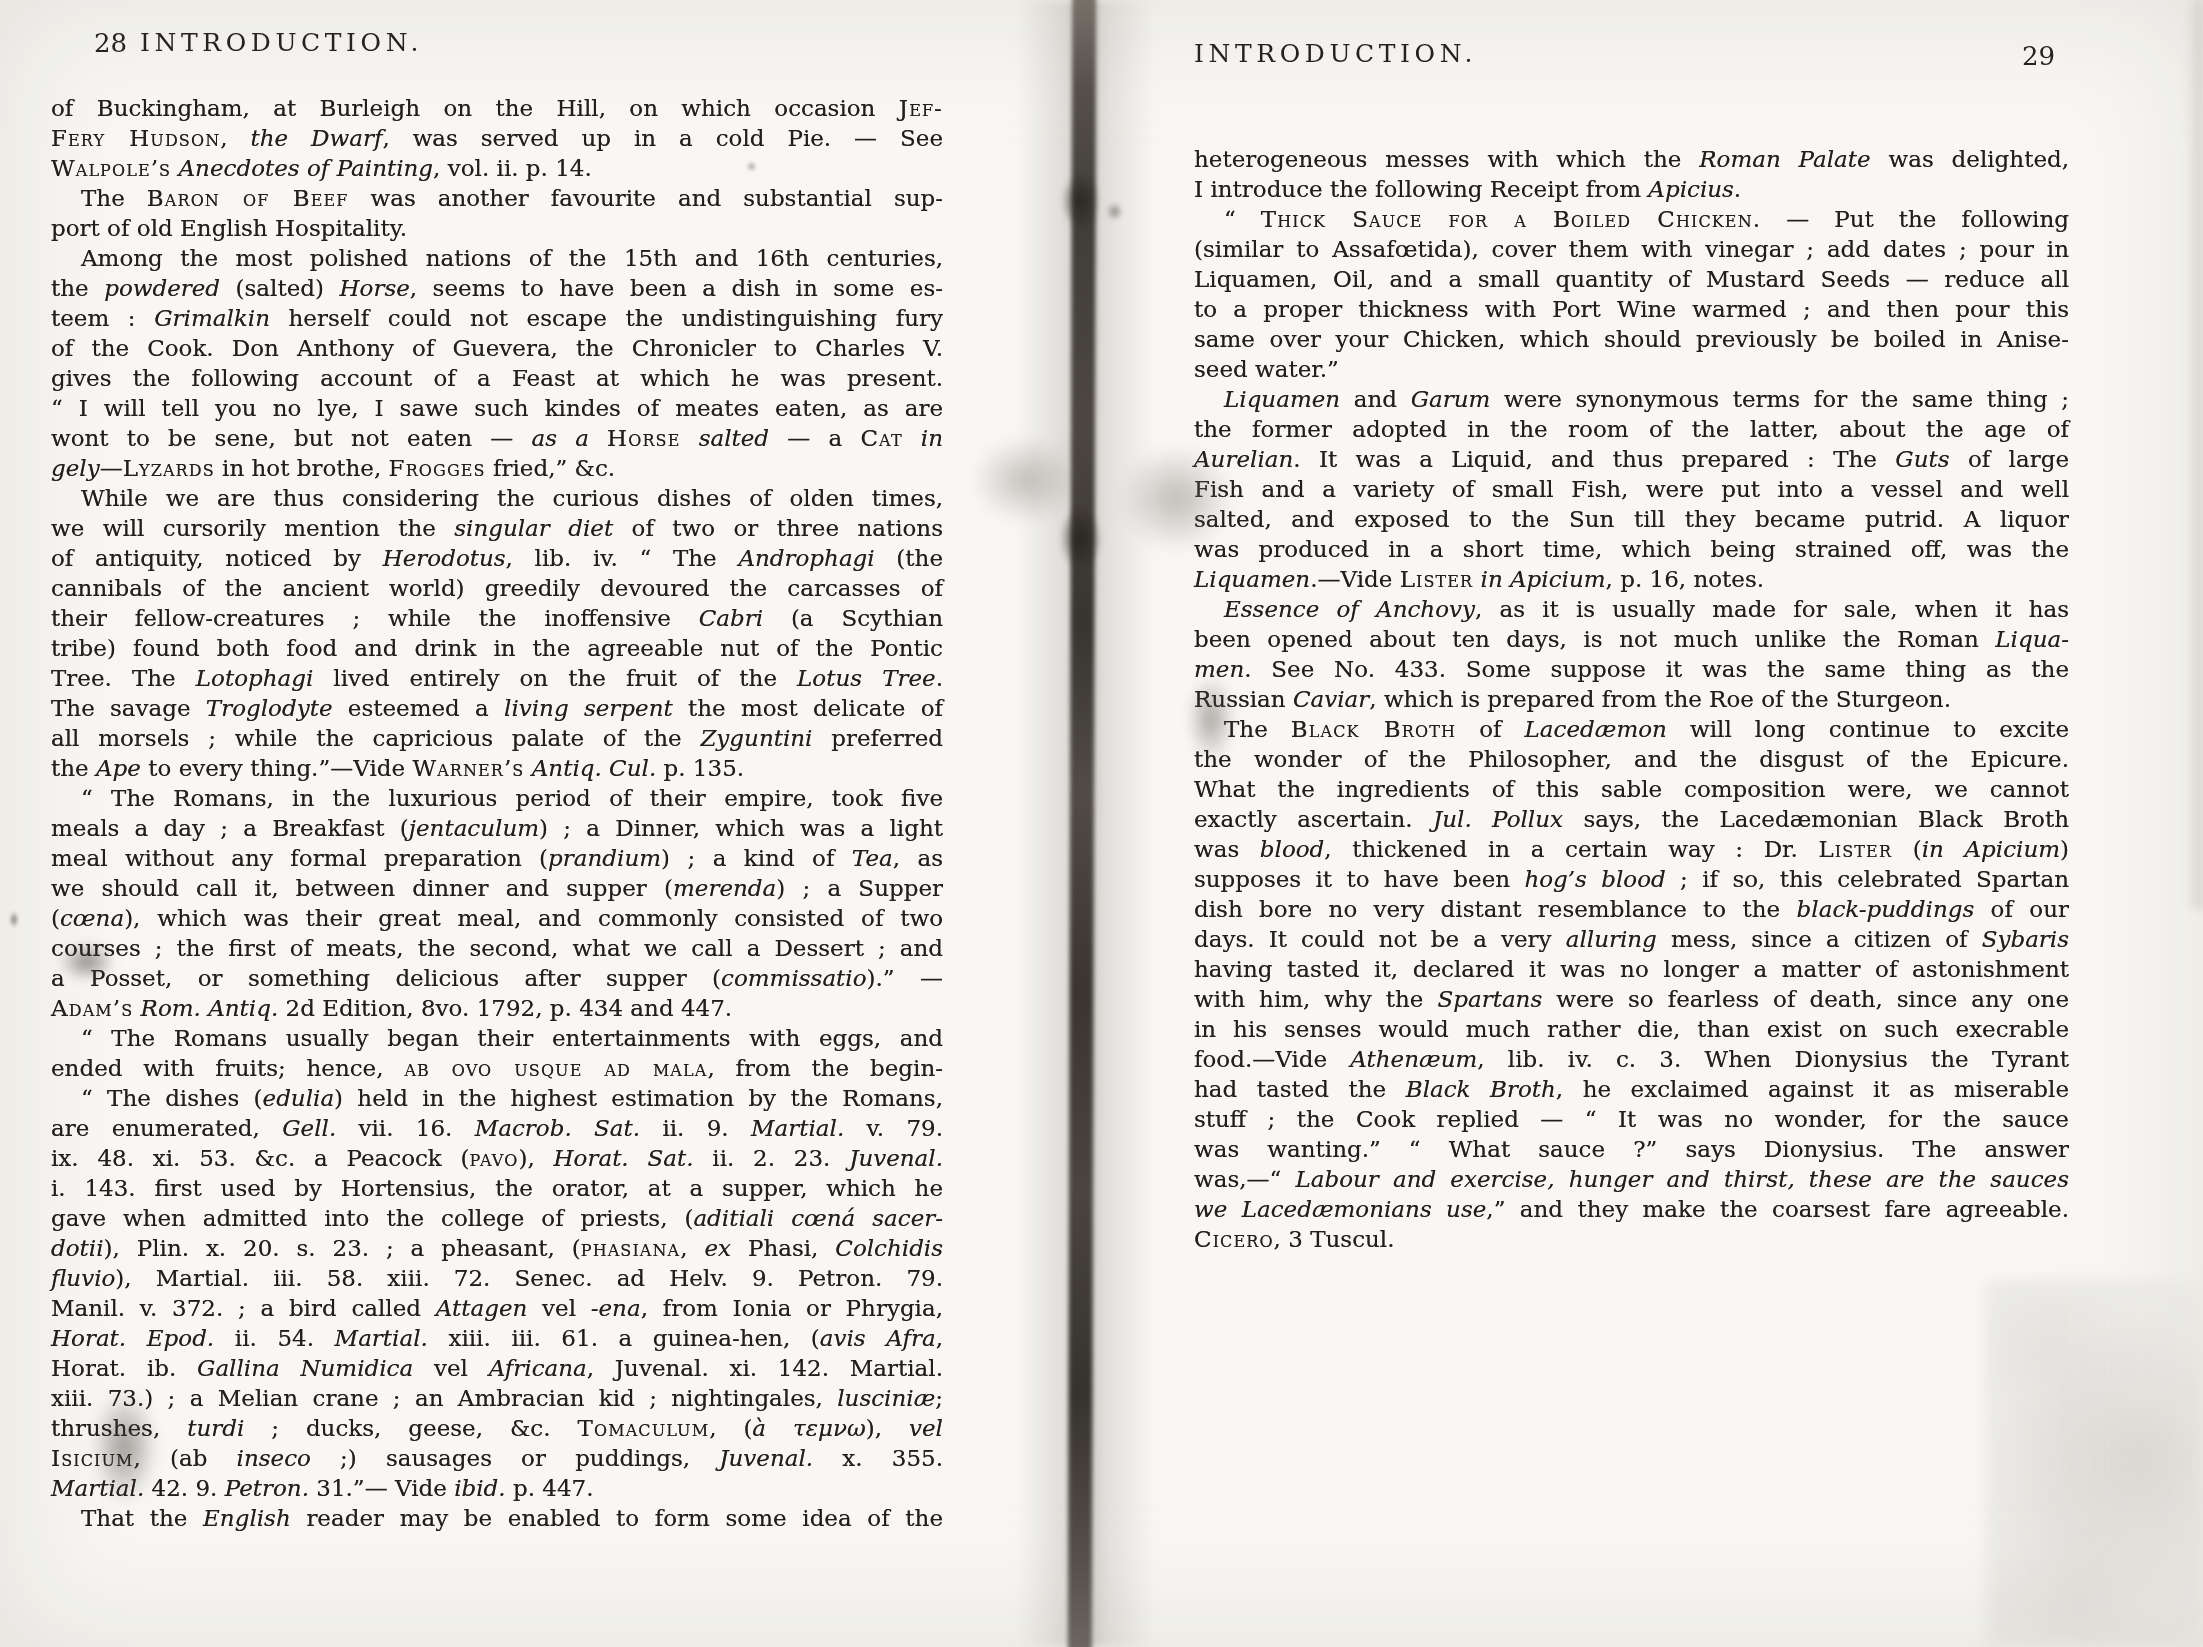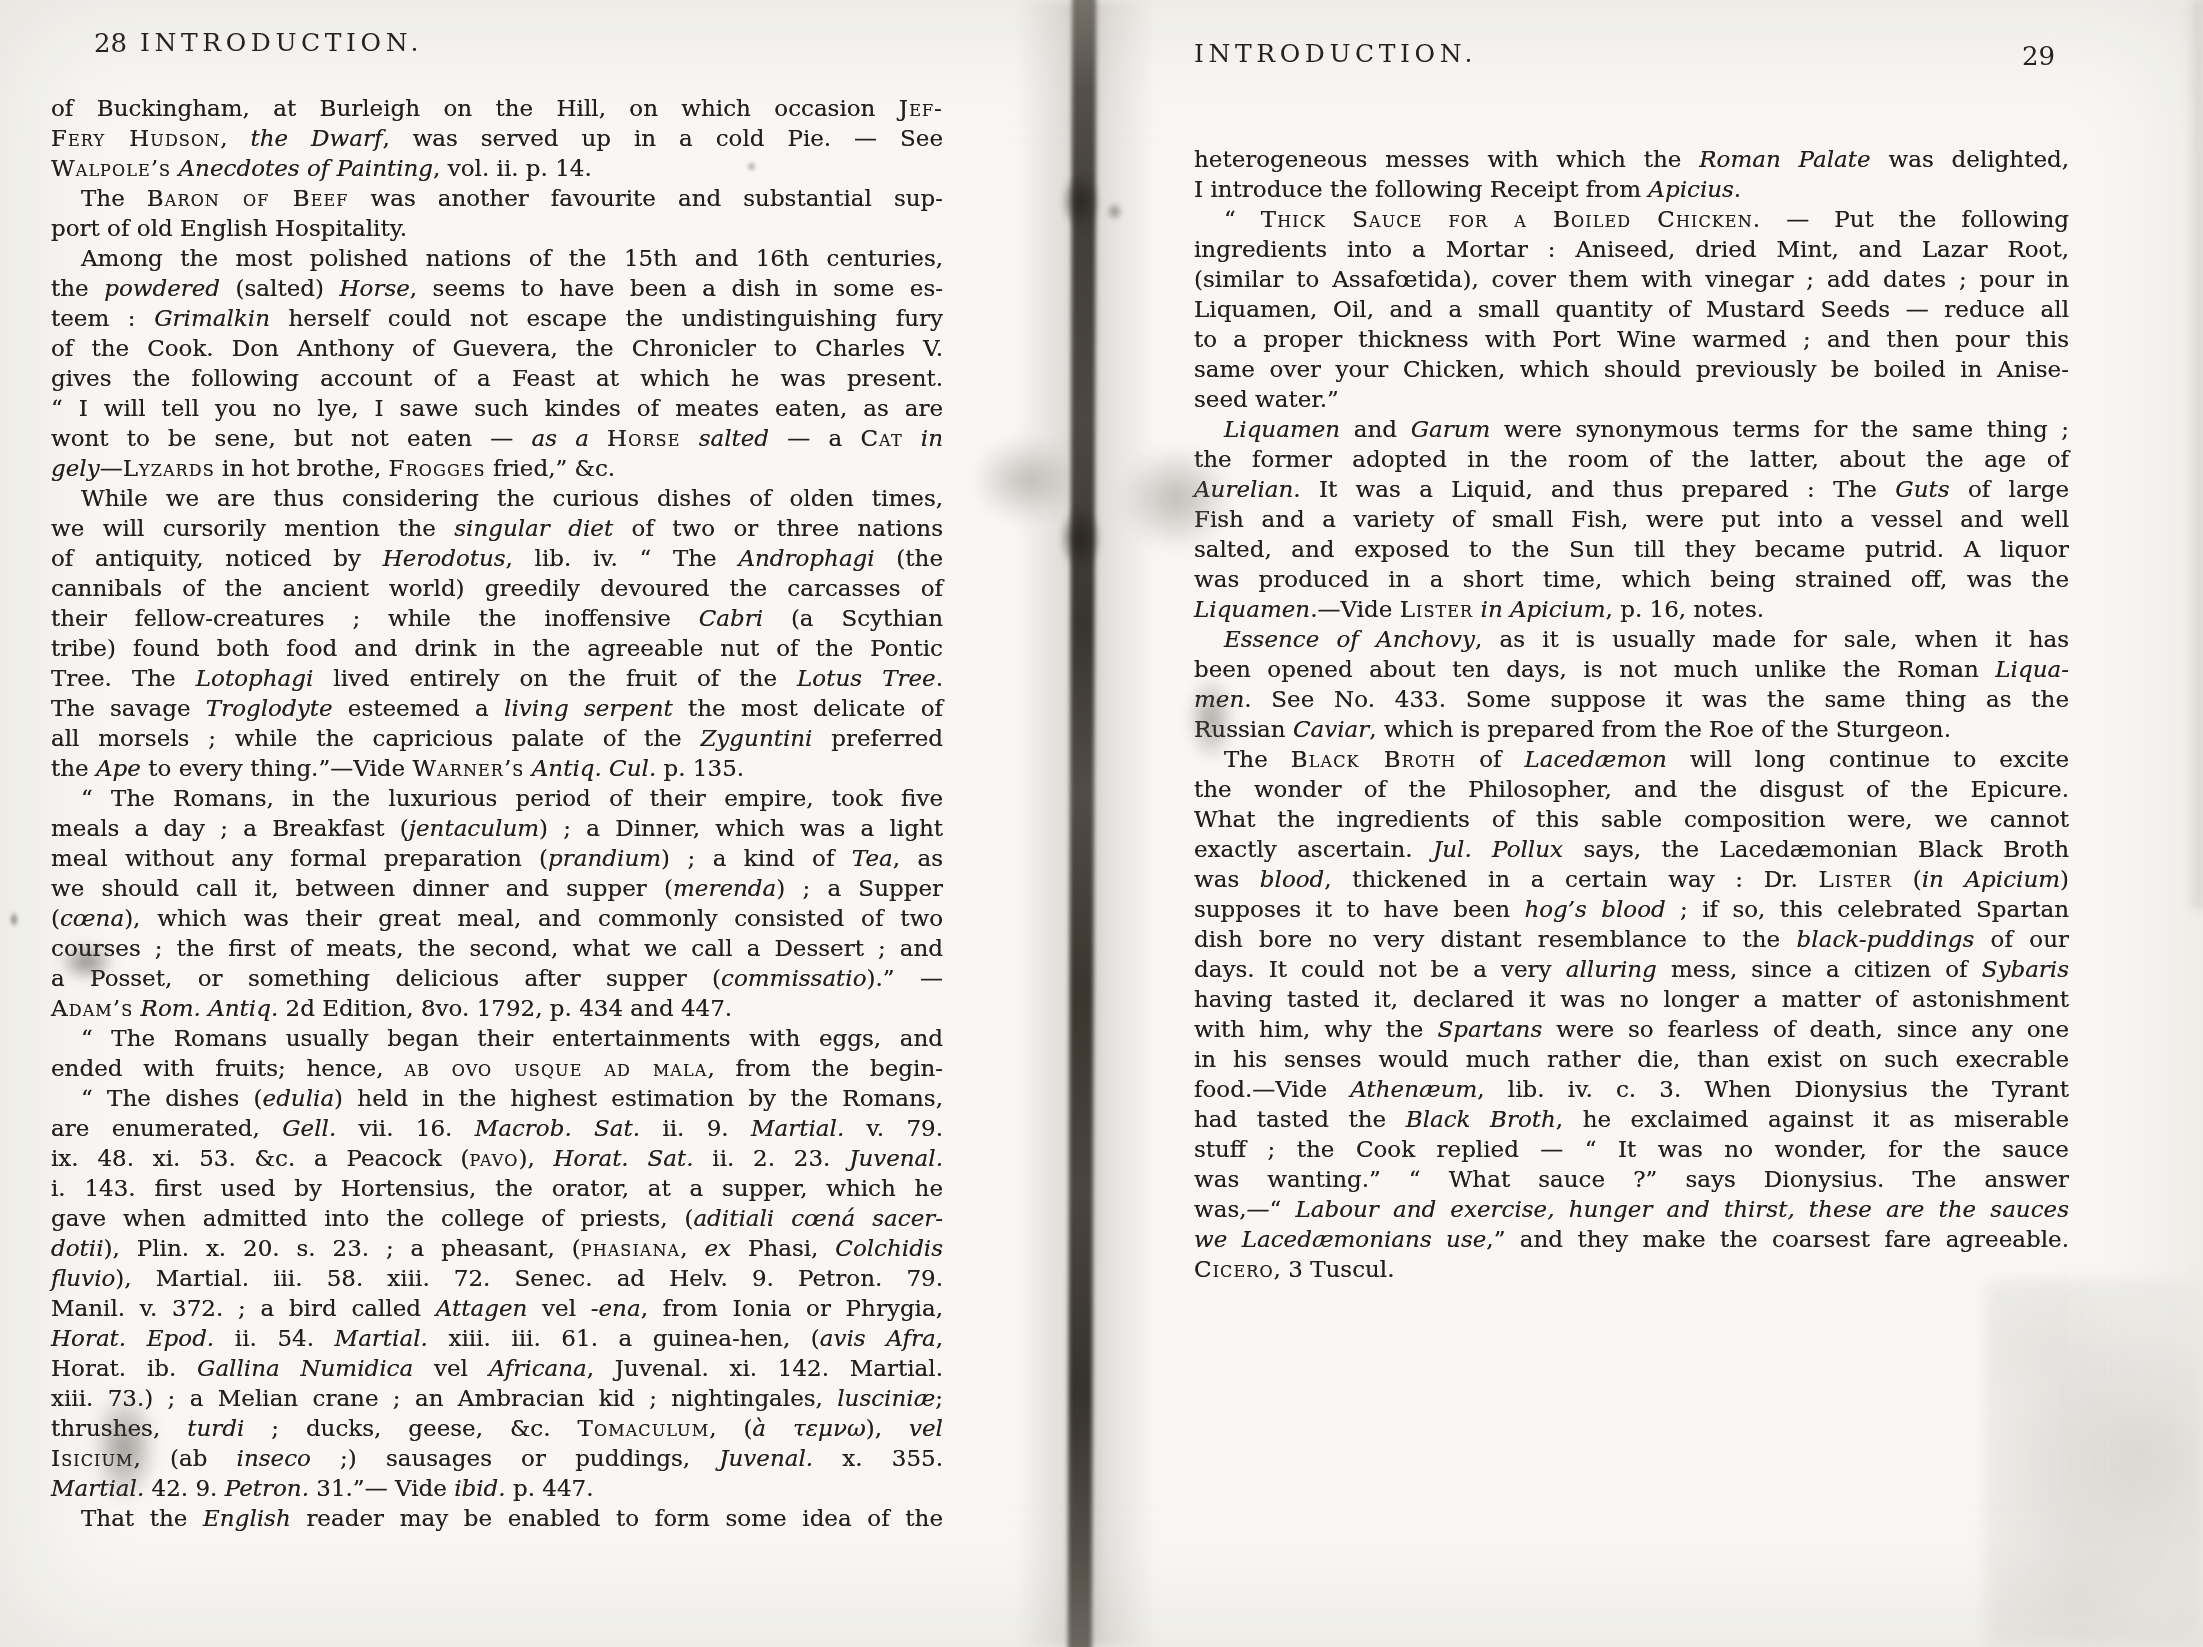--- a/index.html
+++ b/index.html
@@ -114,21 +114,20 @@
       </div>
   </div>
 
   <div>
     <div id="title-right" class="running-title">INTRODUCTION.</div>
     <div id="pn-right" class="page-number">29</div>
     <div id="text-right" class="page-text">
         <div class="line jst"><span>heterogeneous messes with which the </span><span class="i">Roman Palate</span><span> was delighted,</span></div>
         <div class="line"><span>I introduce the following Receipt from </span><span class="i">Apicius</span><span>.</span></div>
         <div class="line ind jst"><span>“ </span><span class="sc">Thick Sauce for a Boiled Chicken.</span><span> — Put the following</span></div>
-        <div class="line jst"><span>ingredients into a Mortar : Aniseed, dried Mint, and Lazar Root,</span></div>
         <div class="line jst"><span>(similar to Assafœtida), cover them with vinegar ; add dates ; pour in</span></div>
         <div class="line jst"><span>Liquamen, Oil, and a small quantity of Mustard Seeds — reduce all</span></div>
         <div class="line jst"><span>to a proper thickness with Port Wine warmed ; and then pour this</span></div>
         <div class="line jst"><span>same over your Chicken, which should previously be boiled in Anise-</span></div>
         <div class="line"><span>seed water.”</span></div>
         <div class="line ind jst"><span class="i">Liquamen</span><span> and </span><span class="i">Garum</span><span> were synonymous terms for the same thing ;</span></div>
         <div class="line jst"><span>the former adopted in the room of the latter, about the age of</span></div>
         <div class="line jst"><span class="i">Aurelian</span><span>.  It was a Liquid, and thus prepared : The </span><span class="i">Guts</span><span> of large</span></div>
         <div class="line jst"><span>Fish and a variety of small Fish, were put into a vessel and well</span></div>
         <div class="line jst"><span>salted, and exposed to the Sun till they became putrid.  A liquor</span></div>

